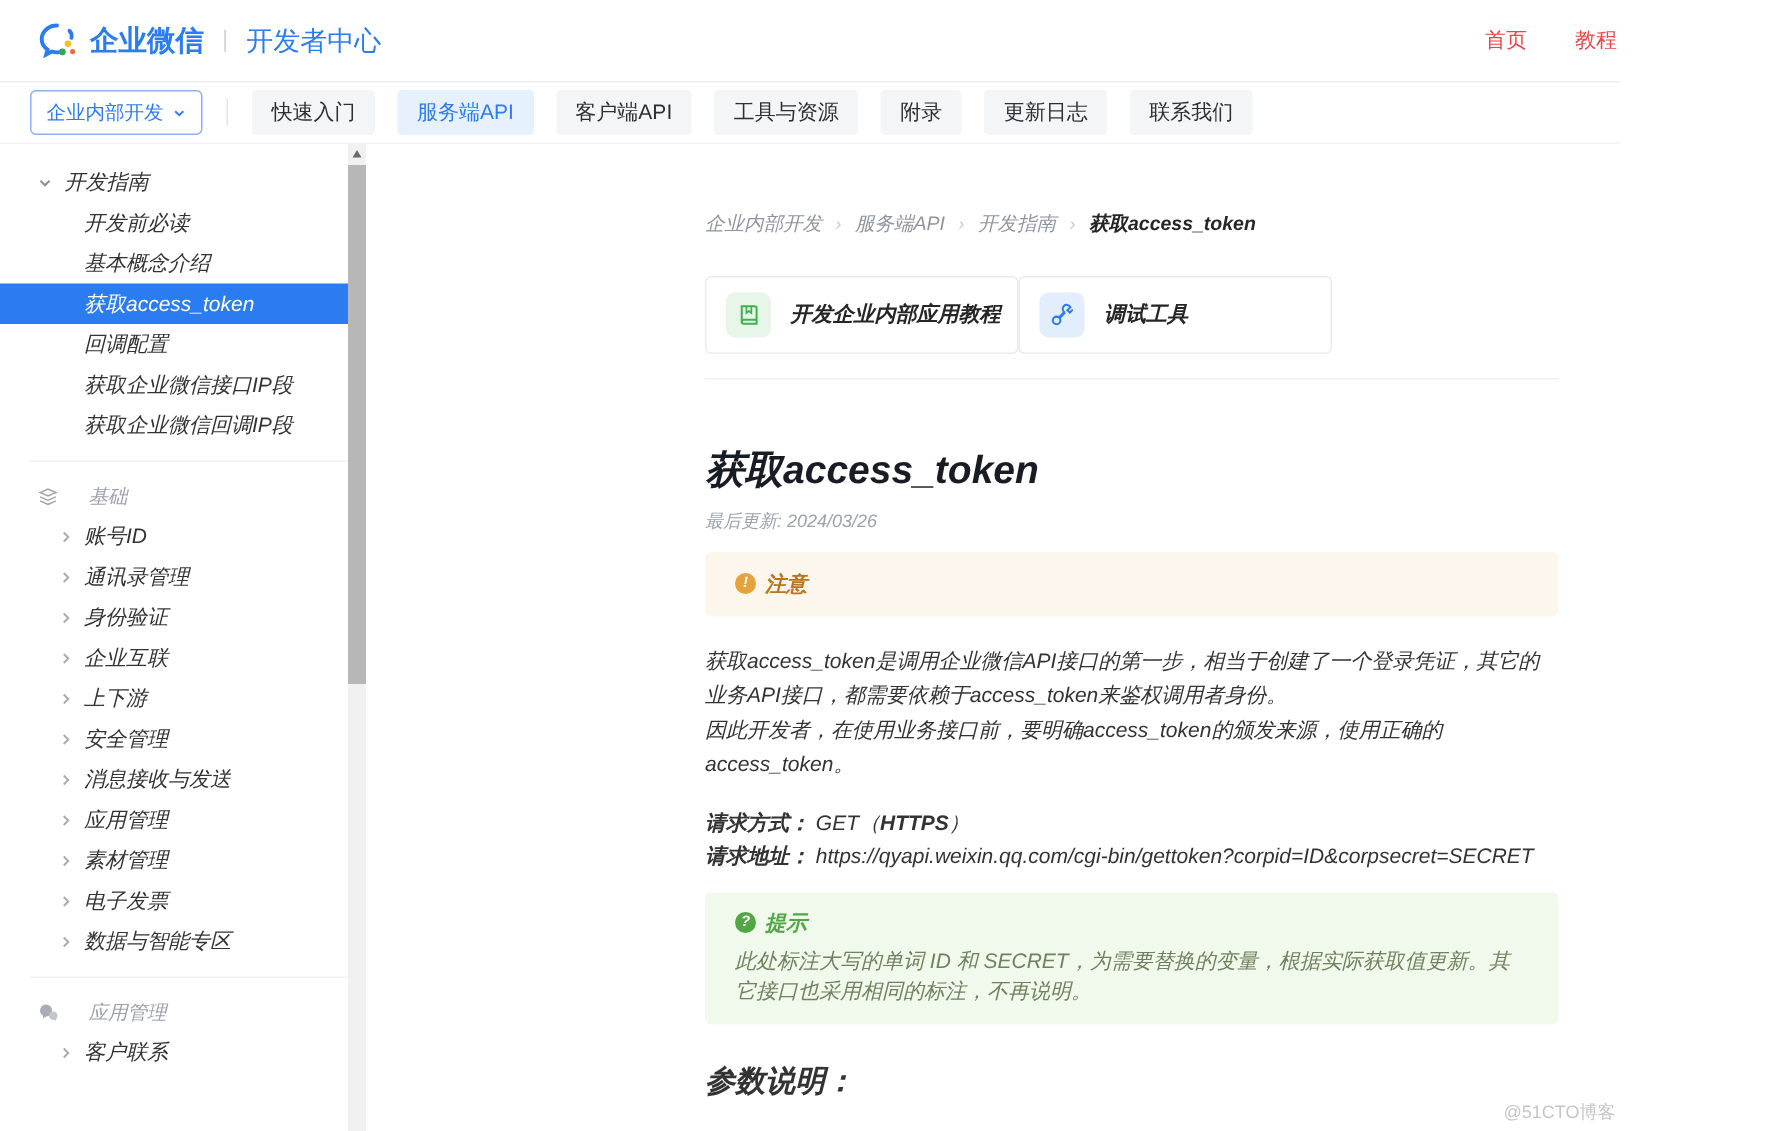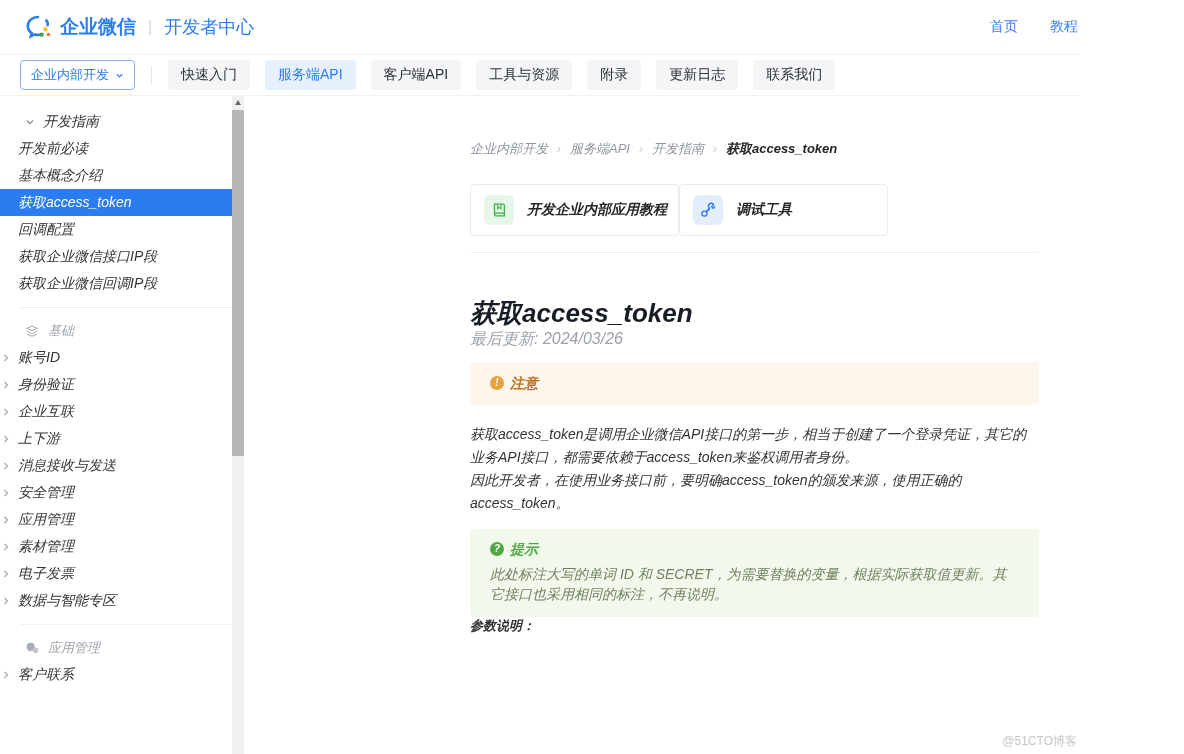--- a/index.html
+++ b/index.html
@@ -7,40 +7,40 @@
   body { font-family:"Liberation Sans","DejaVu Sans",sans-serif; background:#fff; color:#333; overflow:hidden; }
   .page { position:relative; width:1080px; height:754px; overflow:hidden; background:#fff; }
 
   
   .top-header { height:55px; display:flex; align-items:center; padding:0 2px 0 25px; border-bottom:1px solid #eceef1; }
   .brand { display:flex; align-items:center; cursor:pointer; }
   .brand-name { font-size:19px; font-weight:700; color:#2b7cf0; margin-left:8px; }
   .brand-sep { color:#d4d8de; font-size:16px; margin:0 12px; font-weight:400; }
   .brand-sub { font-size:18px; color:#2b7cf0; }
   .top-links { margin-left:auto; display:flex; gap:32px; }
-  .top-links a { font-size:14px; color:#3b82f6; text-decoration:none; cursor:pointer; }
+  .top-links a { font-size:14px; color:#ef4444; text-decoration:none; cursor:pointer; }
 
   
   .tab-bar { height:41px; display:flex; align-items:center; padding-left:20px; border-bottom:1px solid #f0f2f5; }
   .dropdown-btn { display:inline-flex; align-items:center; gap:6px; border:1px solid #8ab2f3; color:#2b7cf0; font-size:13px; padding:5px 10px; border-radius:4px; background:#fff; cursor:pointer; }
   .vdiv { width:1px; height:18px; background:#e3e5e9; margin:0 16px; }
   .tab { font-size:14px; color:#2b2f36; background:#f4f5f7; padding:6px 13px; border-radius:3px; margin-right:15px; cursor:pointer; text-decoration:none; white-space:nowrap; }
   .tab.active { background:#e7f1fe; color:#2b7cf0; }
 
   
   .content-row { display:flex; height:658px;font-style:italic; }
 
   
   .sidebar { width:232px; flex:0 0 232px; padding-top:12px; overflow:hidden; font-size:14px; }
-  .side-row { height:27px; display:flex; align-items:center; padding-left:18px; color:#333; cursor:pointer; white-space:nowrap; }
+  .side-row { height:27px; display:flex; align-items:center; padding-left:56px; color:#333; cursor:pointer; white-space:nowrap; }
   .side-row.head { padding-left:25px; gap:8px; }
   .side-row.selected { background:#2b7cf0; color:#fff; }
   .side-row .chev { display:inline-flex; width:10px; justify-content:center; margin-right:7px; margin-left:-17px; }
   .side-divider { border-top:1px solid #f0f2f5; margin:10px 0 10px 20px; }
-  .section-head { height:26px; display:flex; align-items:center; gap:9px; padding-left:25px; color:#9ca1aa; font-size:13px; cursor:default; }
+  .section-head { height:26px; display:flex; align-items:center; gap:20px; padding-left:25px; color:#9ca1aa; font-size:13px; cursor:default; }
 
   
   .scrollbar { width:12px; flex:0 0 12px; background:#f1f1f1; position:relative; }
   .scroll-arrow { height:12px; display:flex; align-items:center; justify-content:center; cursor:pointer; }
   .scroll-arrow .tri { width:0; height:0; border-left:3.5px solid transparent; border-right:3.5px solid transparent; border-bottom:5px solid #6b6b6b; }
   .scroll-thumb { position:absolute; top:14px; left:0; width:12px; height:346px; background:#b7b7b7; cursor:pointer; }
 
   
   .main { flex:1 1 auto; padding:44px 41px 0 226px; }
   .breadcrumb { font-size:13px; color:#8f959e; display:flex; align-items:center; }
@@ -51,41 +51,41 @@
   .cards { display:flex; gap:0; margin-top:26px;text-align:center; }
   .card { width:209px; height:52px; border:1px solid #e9ebf0; border-radius:4px; display:flex; align-items:center; padding-left:13px; gap:13px; cursor:pointer; background:#fff; }
   .card-icon { width:30px; height:30px; border-radius:6px; display:flex; align-items:center; justify-content:center; }
   .card-icon.green { background:#e7f6e9; }
   .card-icon.blue { background:#e3eefd; }
   .card-label { font-size:14px; font-weight:600; color:#262626; }
 
   .rule { border-top:1px solid #f0f2f5; margin-top:16px; }
 
   h1.doc-title { margin-top:44px; font-size:26px; line-height:32px; font-weight:700; color:#181c25; }
-  .updated { font-size:16px; color:#9ca1aa; }
+  .updated { margin-top:10px; font-size:12px; color:#9ca1aa; }
 
   .notice { margin-top:12px; background:#fdf6ec; border-radius:4px; padding:13px 20px 14px; }
   .notice-title { display:flex; align-items:center; gap:6px; font-size:14px; font-weight:700; color:#b8741f; line-height:16px; }
   .badge { width:14px; height:14px; border-radius:50%; color:#fff; font-size:10px; font-weight:700; display:inline-flex; align-items:center; justify-content:center; }
   .badge.orange { background:#e6a23c; }
   .badge.green { background:#52a745; }
   .notice-body { margin-top:8px; font-size:14px; color:#8c7053; line-height:20px; }
   .notice-body b { font-weight:700; }
 
   .para { margin-top:18px; font-size:14px; color:#333; line-height:23px; }
 
   .req { margin-top:16px; font-size:14px; line-height:22px; color:#333; }
   .req .lbl { font-weight:700; }
   .req b { font-weight:700; }
 
   .tip { margin-top:14px; background:#f0f9eb; border-radius:4px; padding:12px 20px 13px; }
   .tip-title { display:flex; align-items:center; gap:6px; font-size:14px; font-weight:700; color:#52a745; line-height:16px; }
   .tip-body { margin-top:7px; font-size:14px; color:#73805f; line-height:20px; }
 
-  .params-label { font-size:13px; font-weight:700; color:#333; }
+  .params-label { margin-top:24px; font-size:20px; font-weight:700; color:#333; }
 
   
   .toc-head { position:absolute; top:139px; left:1170px; font-size:14px; font-weight:700; color:#1f2329; white-space:nowrap; }
   .toc-active { position:absolute; top:176px; left:1168px; display:flex; align-items:center; height:20px; border-left:3px solid #2b7cf0; padding-left:6px; font-size:13px; color:#2b7cf0; white-space:nowrap; cursor:pointer; }
 
   .watermark { position:absolute; right:3px; bottom:4px; font-size:12px; color:#c6c6c6; }
 
   svg { display:block; }
 </style>
 </head>
@@ -176,20 +176,28 @@
             </svg>
           </span>
           <span>账号ID</span>
         </div>
       <div class="side-row">
           <span class="chev">
             <svg width="10" height="10" viewBox="0 0 10 10">
               <path d="M3.5 2 L6.5 5 L3.5 8" fill="none" stroke="#a6abb4" stroke-width="1.3"></path>
             </svg>
           </span>
+          <span>通讯录管理</span>
+        </div>
+      <div class="side-row">
+          <span class="chev">
+            <svg width="10" height="10" viewBox="0 0 10 10">
+              <path d="M3.5 2 L6.5 5 L3.5 8" fill="none" stroke="#a6abb4" stroke-width="1.3"></path>
+            </svg>
+          </span>
           <span>身份验证</span>
         </div>
       <div class="side-row">
           <span class="chev">
             <svg width="10" height="10" viewBox="0 0 10 10">
               <path d="M3.5 2 L6.5 5 L3.5 8" fill="none" stroke="#a6abb4" stroke-width="1.3"></path>
             </svg>
           </span>
           <span>企业互联</span>
         </div>
@@ -200,29 +208,29 @@
             </svg>
           </span>
           <span>上下游</span>
         </div>
       <div class="side-row">
           <span class="chev">
             <svg width="10" height="10" viewBox="0 0 10 10">
               <path d="M3.5 2 L6.5 5 L3.5 8" fill="none" stroke="#a6abb4" stroke-width="1.3"></path>
             </svg>
           </span>
+          <span>安全管理</span>
+        </div>
+      <div class="side-row">
+          <span class="chev">
+            <svg width="10" height="10" viewBox="0 0 10 10">
+              <path d="M3.5 2 L6.5 5 L3.5 8" fill="none" stroke="#a6abb4" stroke-width="1.3"></path>
+            </svg>
+          </span>
           <span>消息接收与发送</span>
-        </div>
-      <div class="side-row">
-          <span class="chev">
-            <svg width="10" height="10" viewBox="0 0 10 10">
-              <path d="M3.5 2 L6.5 5 L3.5 8" fill="none" stroke="#a6abb4" stroke-width="1.3"></path>
-            </svg>
-          </span>
-          <span>安全管理</span>
         </div>
       <div class="side-row">
           <span class="chev">
             <svg width="10" height="10" viewBox="0 0 10 10">
               <path d="M3.5 2 L6.5 5 L3.5 8" fill="none" stroke="#a6abb4" stroke-width="1.3"></path>
             </svg>
           </span>
           <span>应用管理</span>
         </div>
       <div class="side-row">
@@ -325,20 +333,30 @@
           <span class="badge orange">!</span>
           <span>注意</span>
         </div>
       </div>
 
       <div class="para">
         <div>获取access_token是调用企业微信API接口的第一步，相当于创建了一个登录凭证，其它的业务API接口，都需要依赖于access_token来鉴权调用者身份。</div>
         <div>因此开发者，在使用业务接口前，要明确access_token的颁发来源，使用正确的access_token。</div>
       </div>
 
+      <div class="req">
+        <div>
+          <span class="lbl">请求方式：</span>
+          <span>GET（</span><b>HTTPS</b><span>）</span>
+        </div>
+        <div>
+          <span class="lbl">请求地址：</span>
+          <span>https://qyapi.weixin.qq.com/cgi-bin/gettoken?corpid=ID&amp;corpsecret=SECRET</span>
+        </div>
+      </div>
 
       <div class="tip">
         <div class="tip-title">
           <span class="badge green">?</span>
           <span>提示</span>
         </div>
         <div class="tip-body">此处标注大写的单词 ID 和 SECRET，为需要替换的变量，根据实际获取值更新。其它接口也采用相同的标注，不再说明。</div>
       </div>
 
       <div class="params-label">参数说明：</div>

